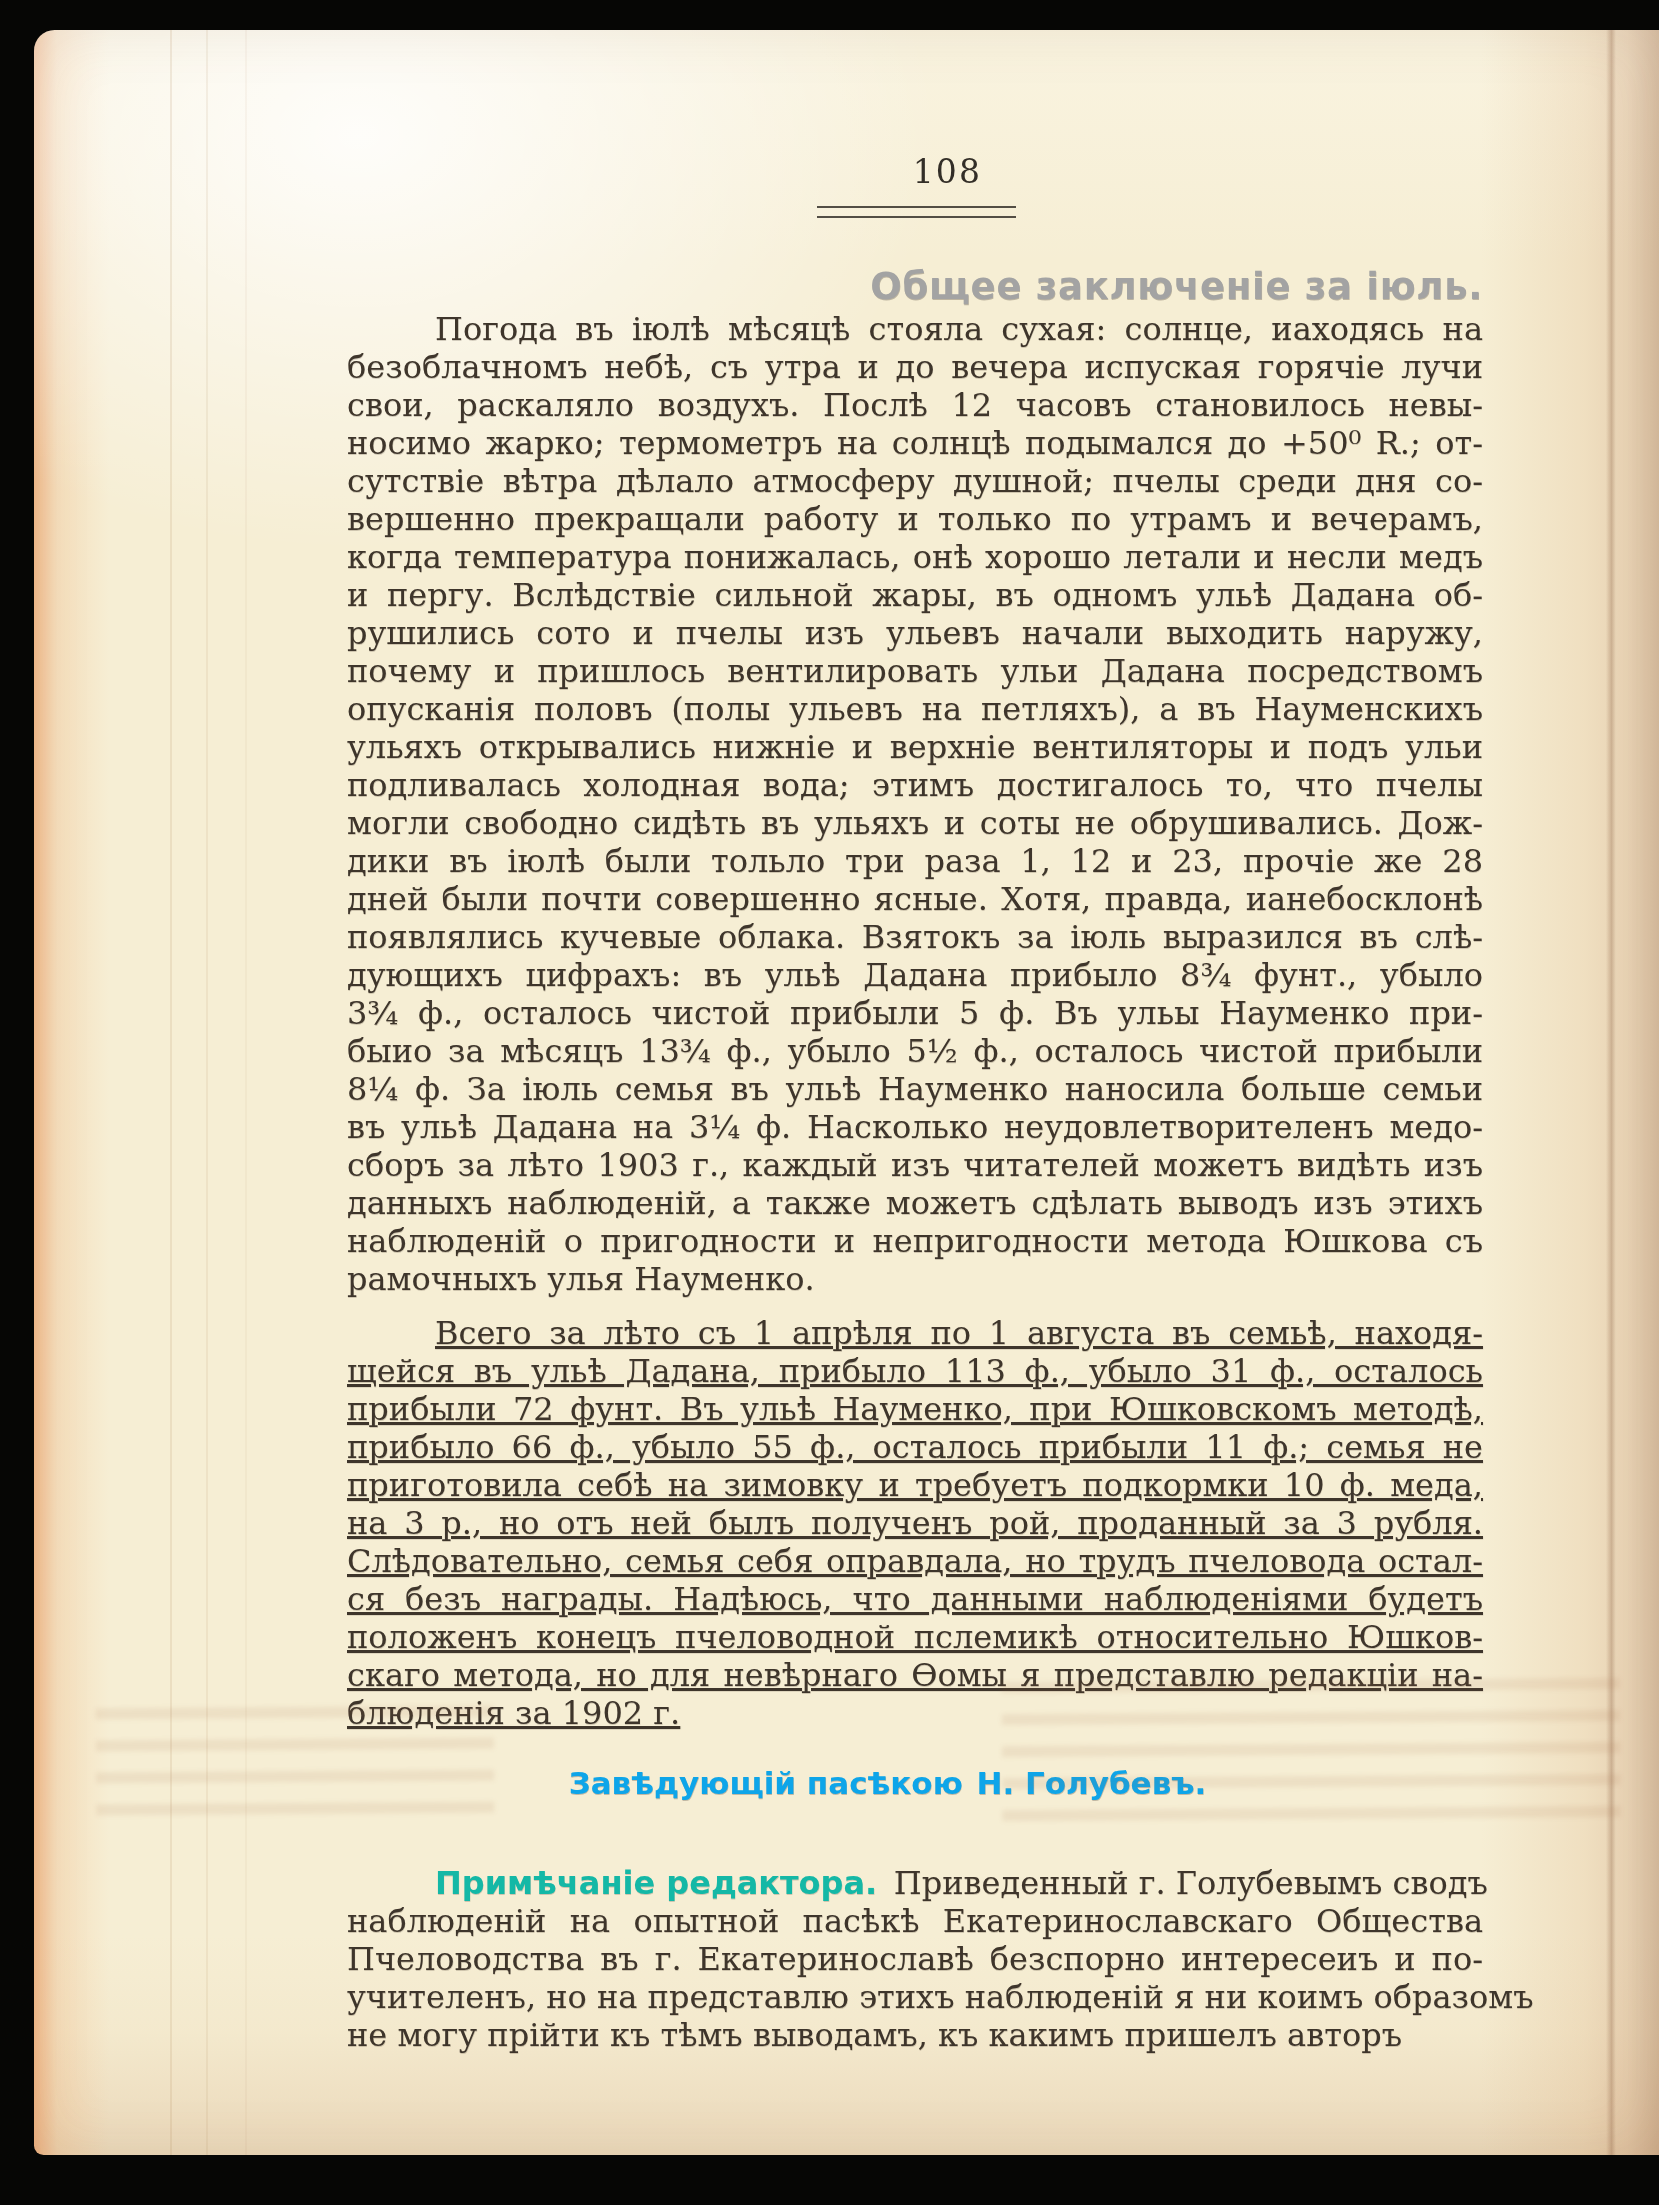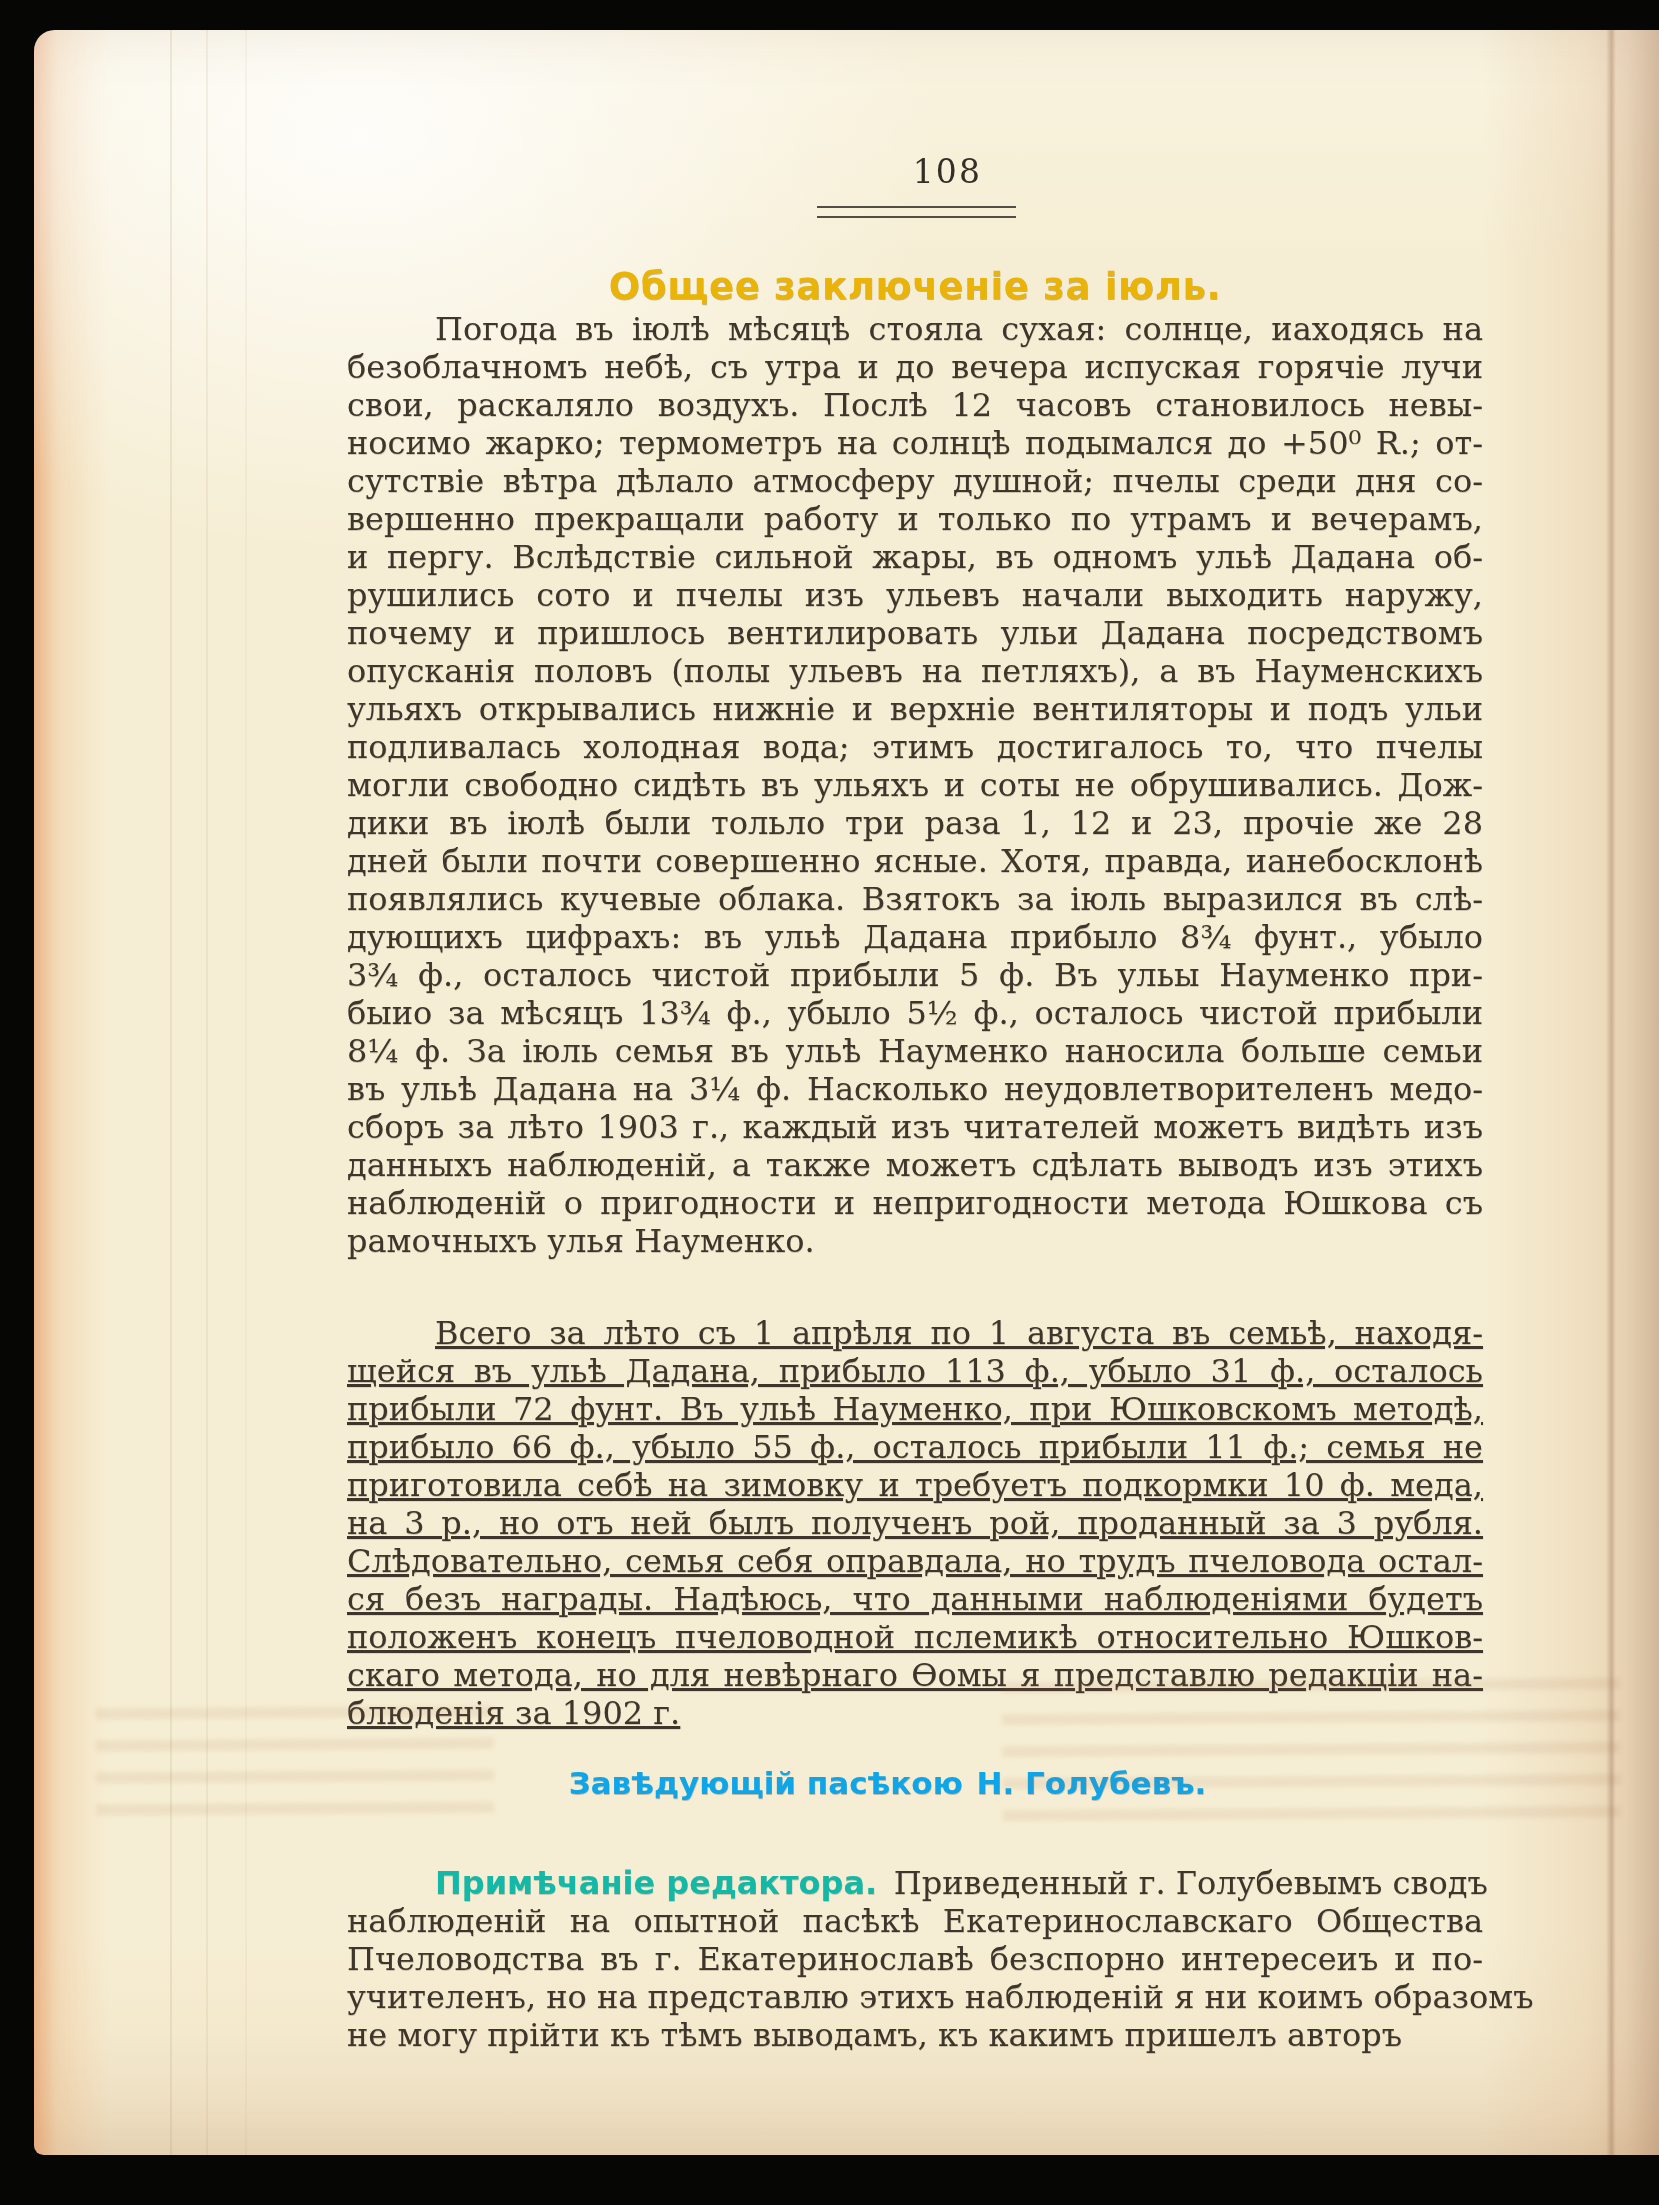--- a/index.html
+++ b/index.html
@@ -49,25 +49,25 @@
     letter-spacing: 2.1px;
   }
   .header-rule {
     position: absolute; left: 817px; top: 206px; width: 199px; height: 7.5px;
     border-top: 2.7px solid #37322b;
     border-bottom: 2.1px solid #37322b;
     opacity: .85;
   }
   .page-title {
     position: absolute; left: 347px; top: 240px; width: 1136px;
-    text-align: center;
+    text-align: right;
     font-family: "DejaVu Sans", sans-serif;
     font-weight: 700;
     font-size: 37px;
-    color: #eab308;
+    color: #a3a3a3;
     letter-spacing: 0.7px;
     text-shadow: 0.4px 0.5px 0 rgba(60,50,40,.30);
   }
 
   
   .col {
     position: absolute; left: 347px; width: 1136px;
     font-size: 32px; line-height: 38px;
     color: var(--ink, #3e352b);
     text-shadow: 0.3px 0.6px 0 rgba(70,55,40,.22);
@@ -131,20 +131,21 @@
 
   <h1 class="page-title">Общее заключеніе за іюль.</h1>
 
   <div id="para1" class="col lines indent-first">
       <div class="line">Погода въ іюлѣ мѣсяцѣ стояла сухая: солнце, иаходясь на</div>
       <div class="line">безоблачномъ небѣ, съ утра и до вечера испуская горячіе лучи</div>
       <div class="line">свои, раскаляло воздухъ. Послѣ 12 часовъ становилось невы-</div>
       <div class="line">носимо жарко; термометръ на солнцѣ подымался до +50⁰ R.; от-</div>
       <div class="line">сутствіе вѣтра дѣлало атмосферу душной; пчелы среди дня со-</div>
       <div class="line">вершенно прекращали работу и только по утрамъ и вечерамъ,</div>
+      <div class="line">когда температура понижалась, онѣ хорошо летали и несли медъ</div>
       <div class="line">и пергу. Вслѣдствіе сильной жары, въ одномъ ульѣ Дадана об-</div>
       <div class="line">рушились сото и пчелы изъ ульевъ начали выходить наружу,</div>
       <div class="line">почему и пришлось вентилировать ульи Дадана посредствомъ</div>
       <div class="line">опусканія половъ (полы ульевъ на петляхъ), а въ Науменскихъ</div>
       <div class="line">ульяхъ открывались нижніе и верхніе вентиляторы и подъ ульи</div>
       <div class="line">подливалась холодная вода; этимъ достигалось то, что пчелы</div>
       <div class="line">могли свободно сидѣть въ ульяхъ и соты не обрушивались. Дож-</div>
       <div class="line">дики въ іюлѣ были тольло три раза 1, 12 и 23, прочіе же 28</div>
       <div class="line">дней были почти совершенно ясные. Хотя, правда, ианебосклонѣ</div>
       <div class="line">появлялись кучевые облака. Взятокъ за іюль выразился въ слѣ-</div>

